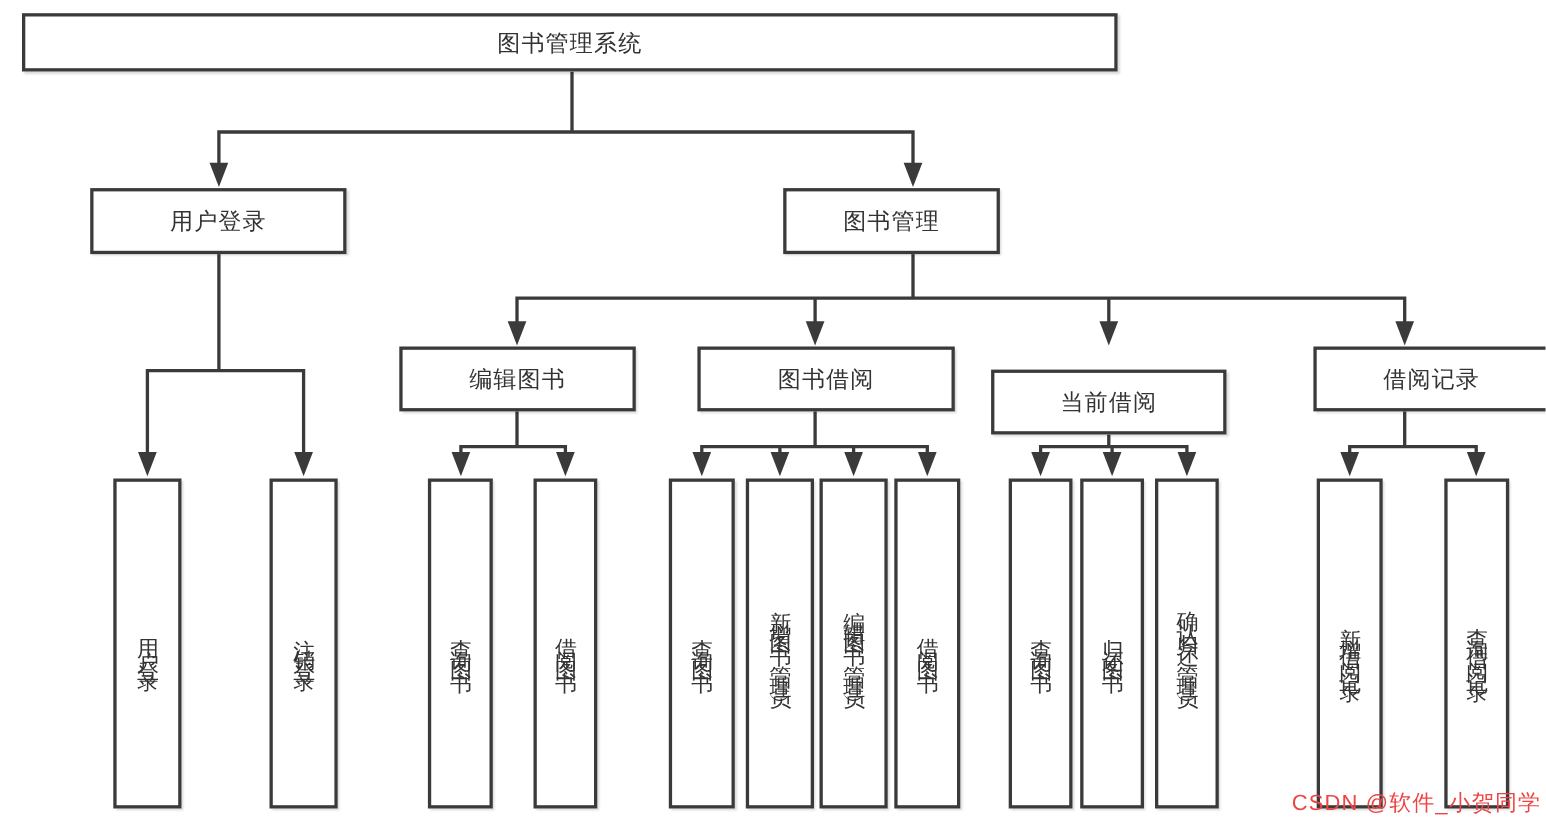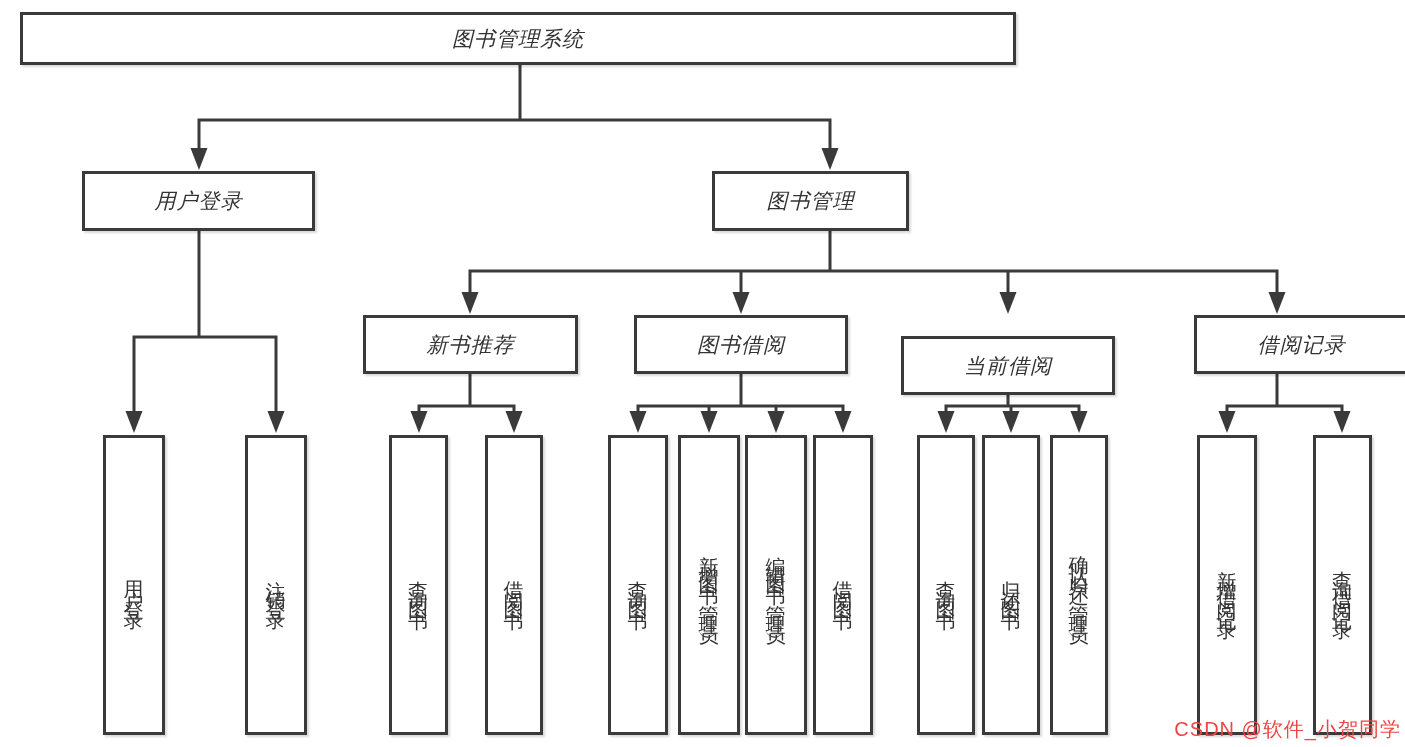--- a/index.html
+++ b/index.html
@@ -24,21 +24,20 @@
     display: flex;
     align-items: center;
     justify-content: center;
     box-sizing: border-box;
     color: #333333;
   }
   .hnode {
     font-size: 21px;
     letter-spacing: 1px;
     white-space: nowrap;
-    font-style: italic;
   }
   .vnode span {
     writing-mode: vertical-rl;
     text-orientation: mixed;
     font-size: 20px;
     letter-spacing: 10px;
     line-height: 1;
     color: #333333;
   }
   .watermark {
@@ -99,22 +98,22 @@
       <polygon points="1218.5,411 1235.5,411 1227,433"></polygon>
       <polygon points="1333.5,411 1350.5,411 1342,433"></polygon>
     </g>
   </svg>
 
   <div class="node hnode" style="left:20px; top:12px; width:996px; height:53px;">图书管理系统</div>
 
   <div class="node hnode" style="left:82px; top:171px; width:233px; height:60px;">用户登录</div>
   <div class="node hnode" style="left:712px; top:171px; width:197px; height:60px;">图书管理</div>
 
-  <div class="node hnode" style="left:363px; top:315px; width:215px; height:59px;">新书推荐</div>
-  <div class="node hnode" style="left:634px; top:315px; width:214px; height:59px;">图书借阅</div>
+  <div class="node hnode" style="left:363px; top:315px; width:215px; height:59px;">编辑图书</div>
+  <div class="node hnode" style="left:634px; top:315px; width:234px; height:59px;">图书借阅</div>
   <div class="node hnode" style="left:901px; top:315px; width:214px; height:59px;margin-top:21px;">当前借阅</div>
   <div class="node hnode" style="left:1170px; top:315px; width:215px; height:59px;margin-left:24px;">借阅记录</div>
 
   <div class="node vnode" style="left:103px; top:435px; width:62px; height:300px;">
     <span>用户登录</span>
   </div>
   <div class="node vnode" style="left:245px; top:435px; width:62px; height:300px;">
     <span>注销登录</span>
   </div>
 

